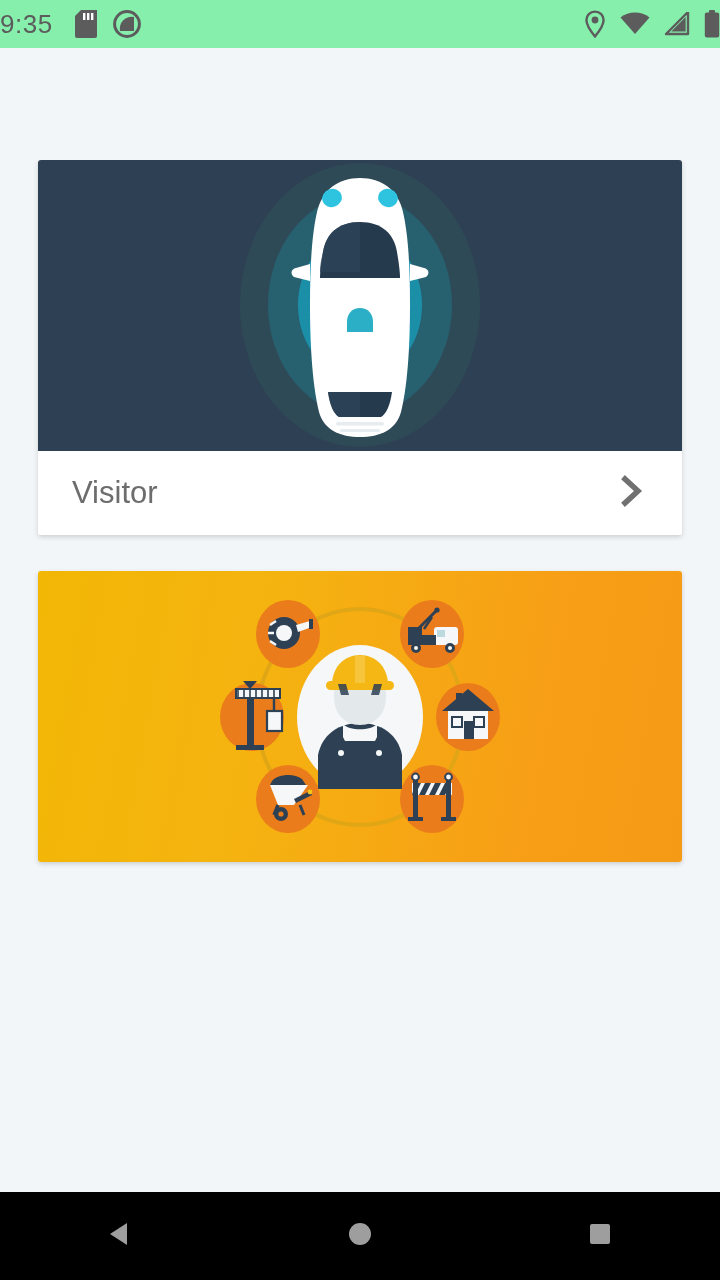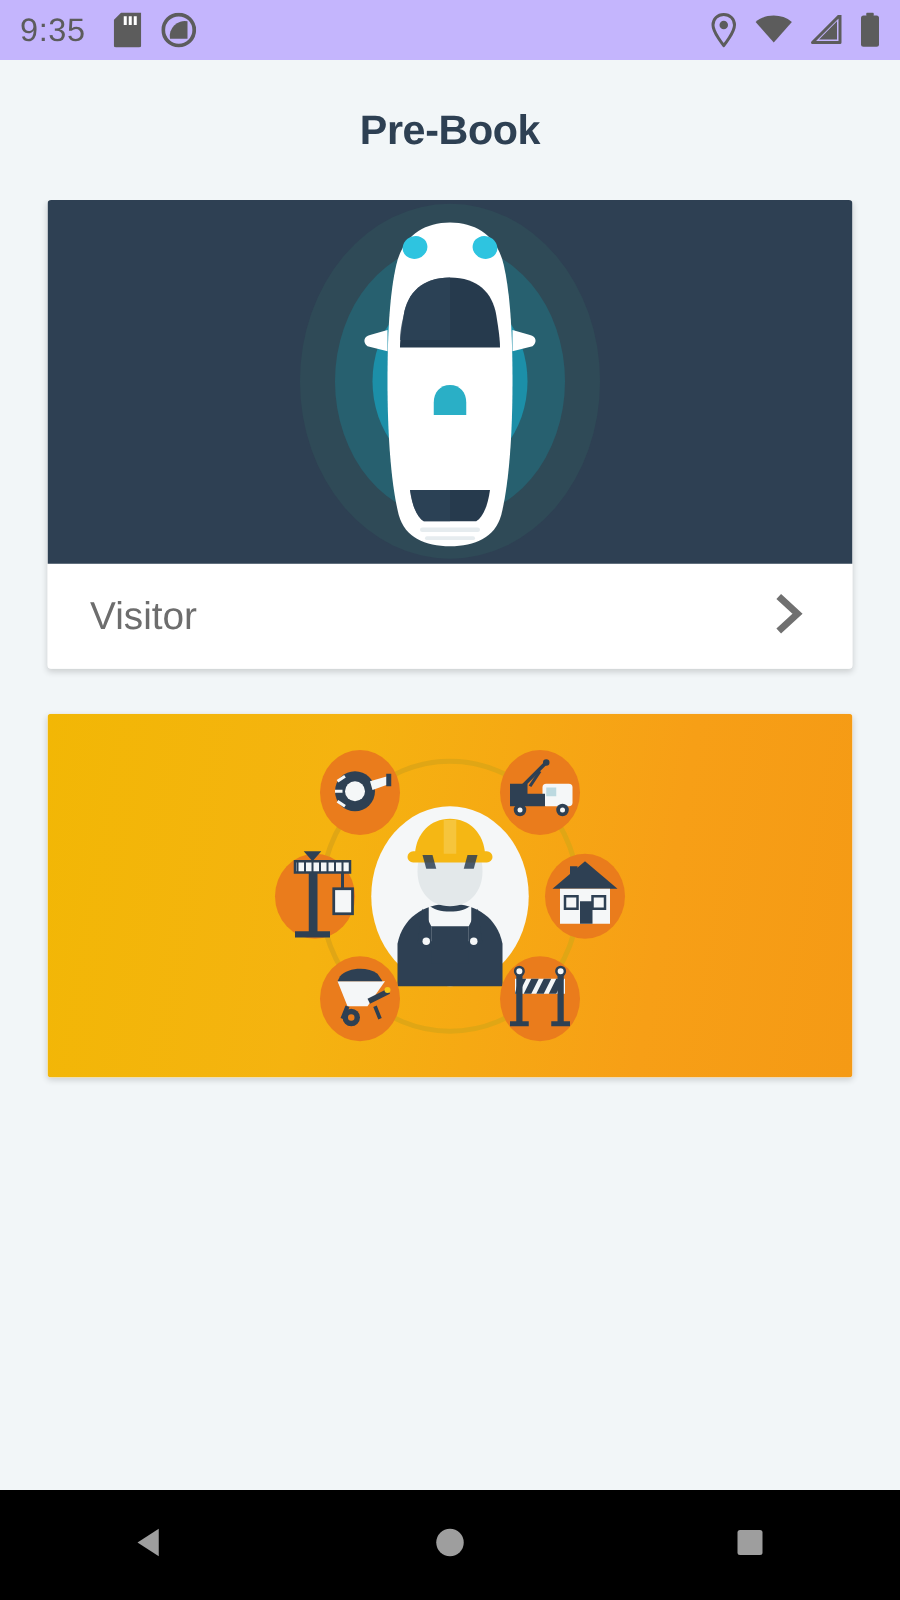--- a/index.html
+++ b/index.html
@@ -7,23 +7,23 @@
   body{
     font-family:"Liberation Sans", sans-serif;
     background:#f2f6f8;
     overflow:hidden;
     position:relative;
   }
 
   
   .statusbar{
     height:48px; width:100%;
-    background:#c4b5fd;
+    background:#86efac;
     display:flex; align-items:center;
-    padding:0 16px;
+    padding:0 0;
     position:relative; z-index:5;
   }
   .status-time{
     font-size:26px; color:#5c5c5c; letter-spacing:.5px;
     font-family:"Liberation Sans", sans-serif;
   }
   .status-left-icons{ display:flex; align-items:center; gap:16px; margin-left:22px; }
   .status-right{ margin-left:auto; display:flex; align-items:center; gap:14px; }
   .sicon{ display:block; }
 
@@ -114,21 +114,20 @@
     <span>
       <svg class="sicon" width="16" height="28" viewBox="0 0 16 28">
         <rect x="5" y="0" width="6" height="3" rx="1" fill="#5c5c5c"></rect>
         <rect x="0.8" y="2.4" width="14.4" height="25" rx="2" fill="#5c5c5c"></rect>
       </svg>
     </span>
   </span>
 </div>
 
 <div class="header">
-  <div class="header-title">Pre-Book</div>
 </div>
 
 <div class="content">
 
   <div class="card">
     <div class="card-art art-visitor">
       <svg width="644" height="291" viewBox="0 0 644 291">
 
         <ellipse cx="322" cy="145" rx="120" ry="142" fill="#2f4a57"></ellipse>
         <ellipse cx="322" cy="145" rx="92" ry="110" fill="#27606f"></ellipse>

